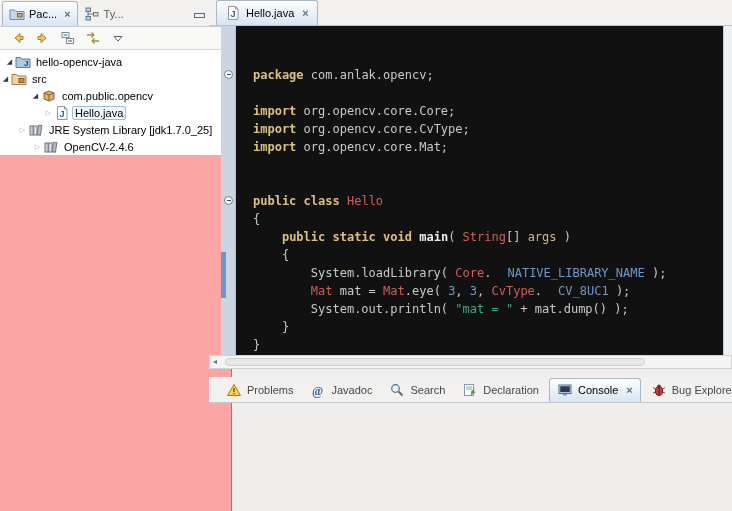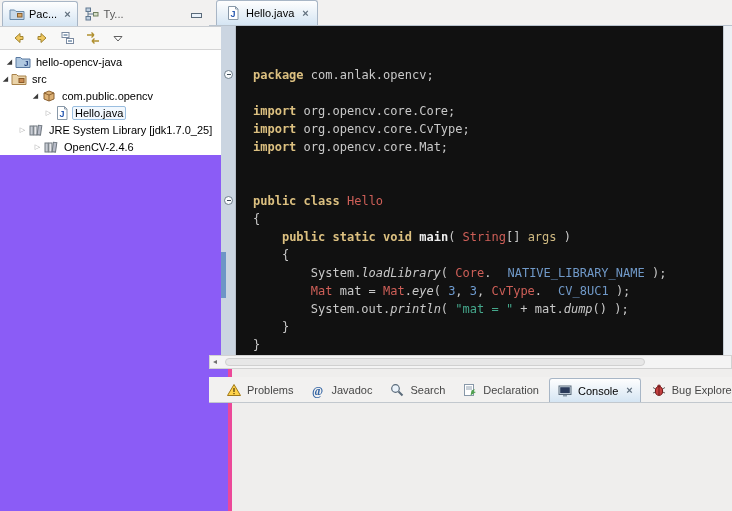--- a/index.html
+++ b/index.html
@@ -1,21 +1,21 @@
 <!DOCTYPE html>
 <html style="--ed-bg: #111111; --c-d: #C9C9C9; --c-k: #DCC080; --c-t: #CE5F58; --c-c: #7099C8; --c-n: #6E9BD0; --c-s: #45A88C; --c-m: #C9C9C9; --c-f: #EDEDED; --c-p: #D0BA82; --ed-gutter: #CBD5E1; --ed-range: #6E95C6;"><head>
 <meta charset="utf-8">
 <style>
   *{margin:0;padding:0;box-sizing:border-box;}
   html,body{width:732px;height:511px;overflow:hidden;}
   body{font-family:"Liberation Sans",sans-serif;background:#EFEEED;font-size:11px;color:#000;}
   .app{position:relative;width:732px;height:511px;background:#EFEEED;}
 
   
-  .left-panel{position:absolute;left:0;top:0;width:232px;height:511px;background:#8b5cf6;border-right:4px solid #ec4899;}
+  .left-panel{position:absolute;left:0;top:0;width:232px;height:511px;background:#fca5a5;border-right:1px solid #ec4899;}
   .panel-tabbar{position:relative;height:27px;background:#F2F1F0;border-bottom:1px solid #C9CDD2;display:flex;align-items:flex-end;padding-left:2px;}
   .vtab{display:flex;align-items:center;gap:4px;height:25px;padding:0 6px;font-size:11px;color:#5A5A5A;white-space:nowrap;}
   .vtab.active{background:linear-gradient(#FEFEFE,#D5E5F3);border:1px solid #A8B6C6;border-bottom:none;border-radius:3px 3px 0 0;color:#000;}
   .win-btns{position:absolute;right:5px;top:7px;display:flex;gap:7px;}
   .wbtn{width:13px;height:12px;position:relative;cursor:pointer;}
   .wbtn.min::after{content:'';position:absolute;left:1px;bottom:1px;width:9px;height:3px;border:1px solid #5A6A7A;background:#EAF2FA;}
   .wbtn.max::after{content:'';position:absolute;left:1px;top:0;width:10px;height:10px;border:1px solid #5A6A7A;border-top-width:3px;background:#EAF2FA;}
   .panel-toolbar{height:23px;display:flex;align-items:center;gap:9px;padding-left:10px;background:#F8F8F7;border-bottom:1px solid #D5D5D5;}
   .tbtn{width:16px;height:16px;display:inline-flex;cursor:pointer;}
   .tbtn svg,.icon svg{width:16px;height:16px;display:block;}
@@ -41,30 +41,30 @@
   .fold::after{content:'';position:absolute;left:1.5px;top:3px;width:4px;height:1px;background:#3A4854;}
   .code-area{position:absolute;left:15px;top:0;right:9px;bottom:0;overflow:hidden;padding:4px 0 0 17px;font-family:"DejaVu Sans Mono",monospace;font-size:12px;line-height:18px;white-space:pre;color:var(--c-d,#C9C9C9);cursor:text;}
   .overview-ruler{position:absolute;right:0;top:0;bottom:0;width:9px;background:#EDF1F5;border-left:1px solid #C4CCD4;}
   .code-line{height:18px;}
   .tok-k{color:var(--c-k,#DCC080);font-weight:bold;}
   .tok-d{color:var(--c-d,#C9C9C9);}
   .tok-t{color:var(--c-t,#CE5F58);}
   .tok-c{color:var(--c-c,#7099C8);padding-left:16px;}
   .tok-n{color:var(--c-n,#6E9BD0);}
   .tok-s{color:var(--c-s,#45A88C);}
-  .tok-m{color:var(--c-m,#C9C9C9);font-style:italic;}
+  .tok-m{color:var(--c-m,#C9C9C9);}
   .tok-f{color:var(--c-f,#EDEDED);font-weight:bold;}
   .tok-p{color:var(--c-p,#D0BA82);}
 
   .h-scroll{position:absolute;left:0;top:355px;right:0;height:14px;background:#F4F4F4;border:1px solid #D2D2D2;display:flex;align-items:center;}
   .sb-arrow{font-size:8px;color:#707070;padding-left:3px;line-height:1;}
   .sb-thumb{margin-left:8px;width:420px;height:8px;background:#E7E7E7;border:1px solid #D0D0D0;border-radius:4px;}
 
   
-  .console-tabbar{position:absolute;left:0;top:377px;right:0;height:26px;background:#F2F1F0;border-bottom:1px solid #C2C8CE;display:flex;align-items:flex-end;padding-left:10px;gap:3px;overflow:hidden;}
+  .console-tabbar{position:absolute;left:0;top:377px;right:0;height:26px;background:#F2F1F0;border-bottom:1px solid #C2C8CE;display:flex;align-items:center;padding-left:10px;gap:3px;overflow:hidden;}
   .ctab{display:flex;align-items:center;gap:5px;height:24px;padding:0 7px;font-size:11px;color:#474747;white-space:nowrap;cursor:pointer;}
   .ctab.active{background:linear-gradient(#FEFEFE,#D5E5F3);border:1px solid #A8B6C6;border-bottom:none;border-radius:3px 3px 0 0;color:#000;}
   .console-body{position:absolute;left:0;top:403px;right:0;bottom:0;background:#fff;overflow:hidden;}
   .console-status{margin:22px 0 0 6px;font-size:11px;color:#000;white-space:nowrap;overflow:hidden;}
   .console-output{margin:7px 0 0 9px;font-family:"DejaVu Sans Mono",monospace;font-size:12.5px;line-height:17px;color:#000;white-space:pre;}
 </style>
 </head>
 <body>
 
 <div class="app">

